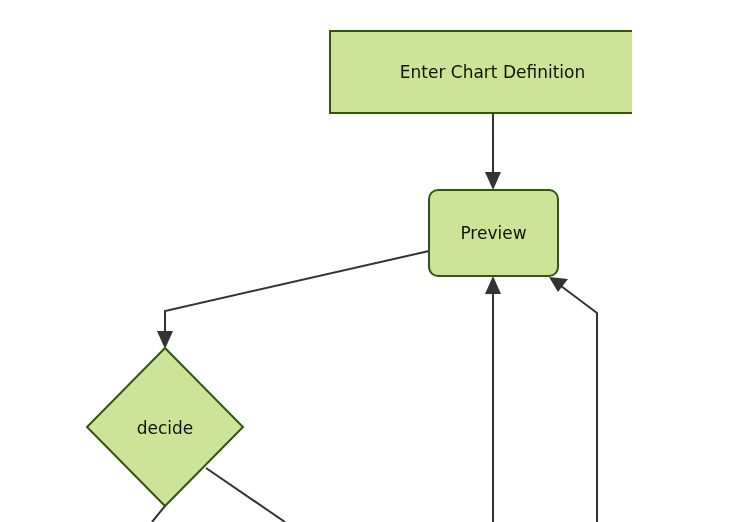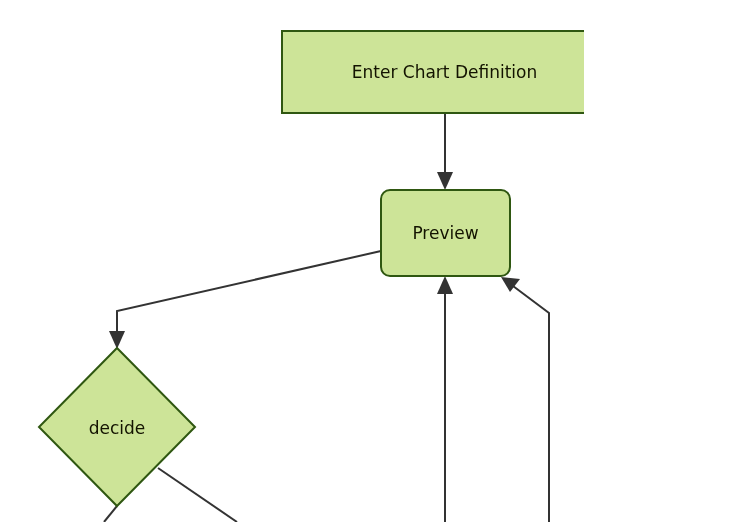--- a/index.html
+++ b/index.html
@@ -10,20 +10,21 @@
   }
   body {
     font-family: "DejaVu Sans", "Liberation Sans", sans-serif;
   }
   #canvas-wrap {
     position: relative;
     width: 584px;
     height: 522px;
     background: #ffffff;
     overflow: hidden;
+    margin-left: 48px;
   }
   svg#flowchart {
     display: block;
     width: 740px;
     height: 522px;
   }
   .node-shape {
     stroke-width: 2px;
   }
   .node-label {

